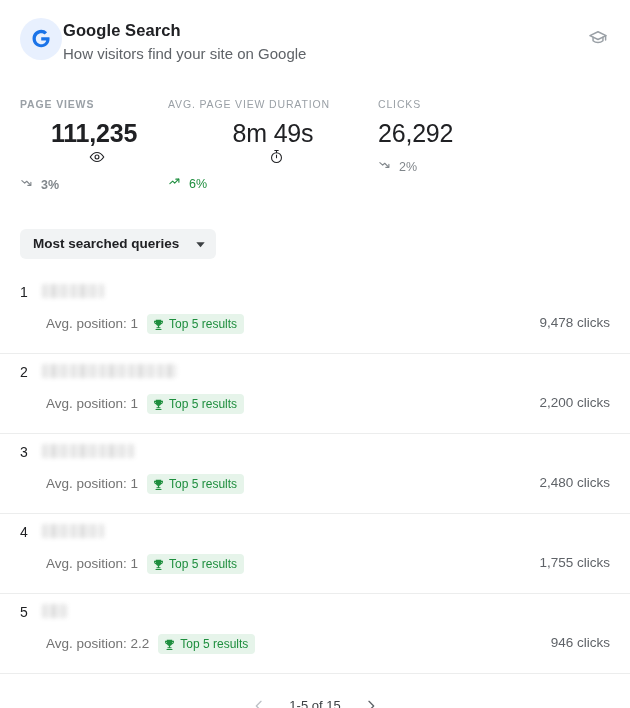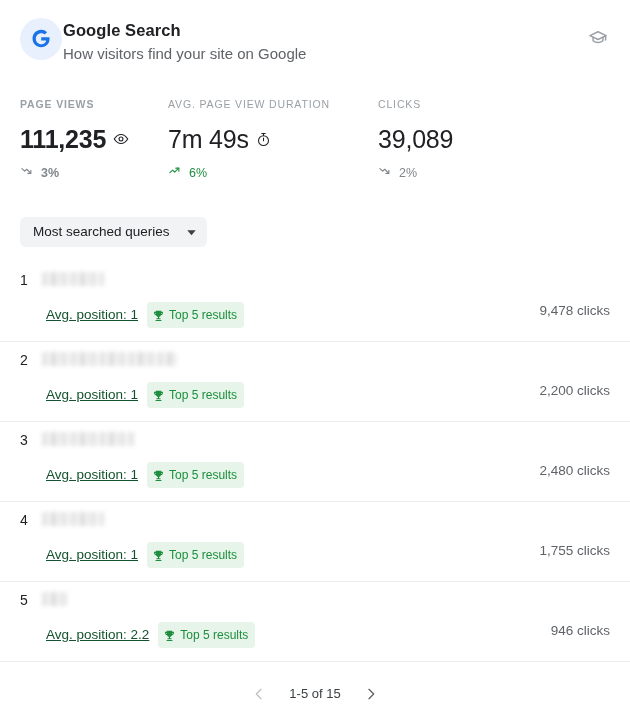--- a/index.html
+++ b/index.html
@@ -89,21 +89,22 @@
     font-size: 10.5px;
     letter-spacing: 0.85px;
     color: #9aa0a6;
     text-transform: uppercase;
     line-height: 14px;
     white-space: nowrap;
   }
   .metric-value-row {
     display: flex;
     align-items: center;
-    margin-top: 13px;
+    margin-top: 7px;
+    flex-direction: column;
   }
   .metric-value {
     font-size: 25px;
     line-height: 30px;
     color: #202124;
     letter-spacing: -0.2px;
     white-space: nowrap;
   }
   .metric-value-icon {
     margin-left: 6px;
@@ -135,20 +136,21 @@
     border-radius: 6px;
     height: 30px;
     padding: 0 10px 0 13px;
     cursor: pointer;
     user-select: none;
   }
   .dropdown-label {
     font-size: 13.5px;
     color: #202124;
     line-height: 18px;
+    font-weight: bold;
   }
   .dropdown-caret {
     margin-left: 16px;
     display: flex;
     align-items: center;
   }
 
   
   .list {
     margin-top: 15px;
@@ -192,31 +194,30 @@
   }
   .meta-line {
     position: absolute;
     left: 26px;
     top: 40px;
     display: flex;
     align-items: center;
   }
   .avg-position {
     font-size: 13.5px;
-    color: #14532d;
+    color: #737373;
     line-height: 18px;
     white-space: nowrap;
-    text-decoration: underline;
   }
   .badge {
     display: inline-flex;
     align-items: center;
     background: #e6f4ea;
     border-radius: 4px;
-    height: 26px;
+    height: 20px;
     padding: 0 7px 0 5px;
     margin-left: 9px;
   }
   .badge-icon {
     display: flex;
     align-items: center;
     margin-right: 4px;
   }
   .badge-text {
     font-size: 12px;
@@ -302,21 +303,21 @@
             <path fill="none" stroke="#80868b" stroke-width="1.8" stroke-linecap="round" stroke-linejoin="round" d="M17.4 11.6v4.9h-4.9"></path>
           </svg>
         </span>
         <span class="metric-trend-text">3%</span>
       </div>
     </div>
 
     <div class="metric metric-2">
       <div class="metric-label">AVG. PAGE VIEW DURATION</div>
       <div class="metric-value-row">
-        <div class="metric-value">7m 49s</div>
+        <div class="metric-value">8m 49s</div>
         <div class="metric-value-icon">
           <svg width="17" height="17" viewBox="0 0 24 24" aria-hidden="true">
             <circle cx="12" cy="13.6" r="7" fill="none" stroke="#202124" stroke-width="1.5"></circle>
             <path fill="none" stroke="#202124" stroke-width="1.5" stroke-linecap="round" d="M12 9.8v3.8"></path>
             <path fill="none" stroke="#202124" stroke-width="1.6" stroke-linecap="round" d="M9.6 3.6h4.8"></path>
             <path fill="none" stroke="#202124" stroke-width="1.5" stroke-linecap="round" d="M12 3.6v2.9"></path>
           </svg>
         </div>
       </div>
       <div class="metric-trend trend-up">
@@ -326,21 +327,21 @@
             <path fill="none" stroke="#1e8e3e" stroke-width="1.8" stroke-linecap="round" stroke-linejoin="round" d="M12.5 8.2h4.9v4.9"></path>
           </svg>
         </span>
         <span class="metric-trend-text">6%</span>
       </div>
     </div>
 
     <div class="metric metric-3">
       <div class="metric-label">CLICKS</div>
       <div class="metric-value-row">
-        <div class="metric-value">39,089</div>
+        <div class="metric-value">26,292</div>
       </div>
       <div class="metric-trend trend-down">
         <span>
           <svg width="15" height="15" viewBox="0 0 24 24" aria-hidden="true">
             <path fill="none" stroke="#80868b" stroke-width="1.8" stroke-linecap="round" stroke-linejoin="round" d="M3 9l4.5 4 3.2-3 6.3 6.3"></path>
             <path fill="none" stroke="#80868b" stroke-width="1.8" stroke-linecap="round" stroke-linejoin="round" d="M17.4 11.6v4.9h-4.9"></path>
           </svg>
         </span>
         <span class="metric-trend-text">2%</span>
       </div>

